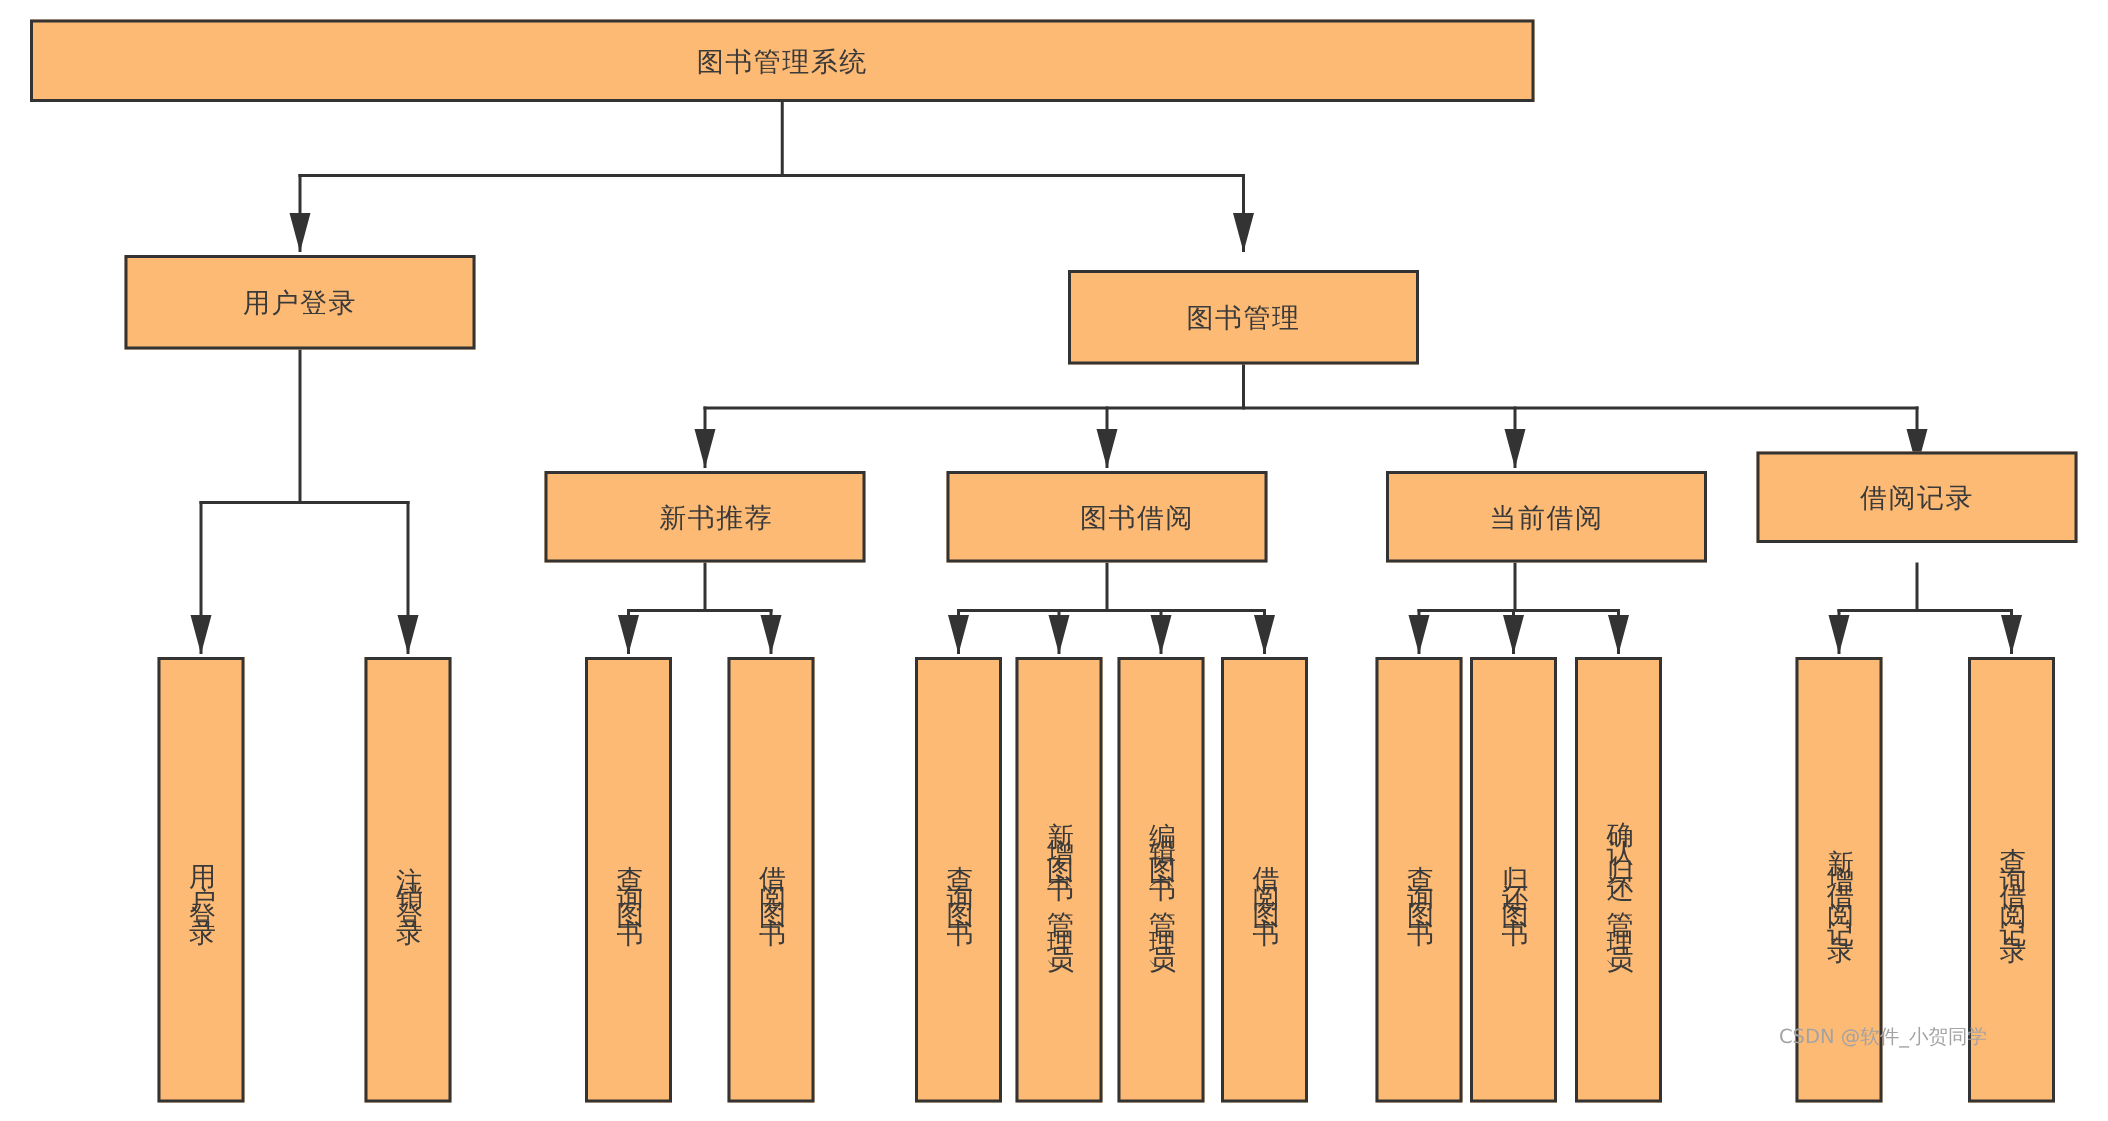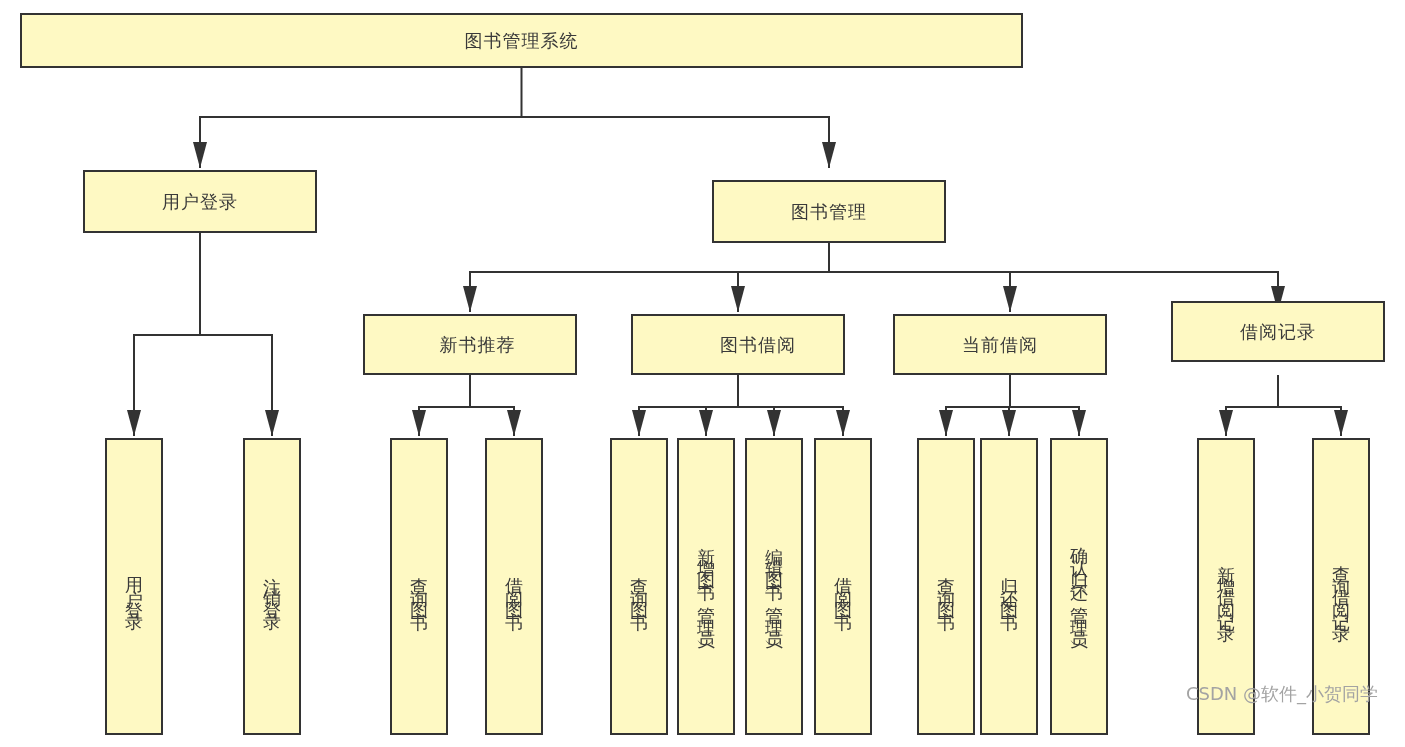--- a/index.html
+++ b/index.html
@@ -19,21 +19,21 @@
   .connectors {
     position: absolute;
     left: 0;
     top: 0;
     pointer-events: none;
   }
   .box {
     position: absolute;
     box-sizing: border-box;
     border: 2px solid #333333;
-    background: #fef9c3;
+    background: #fdba74;
     display: flex;
     align-items: center;
     justify-content: center;
     text-align: center;
   }
   .hlabel {
     font-size: 18px;
     letter-spacing: 1px;
     white-space: nowrap;
     color: #3a3a3a;
@@ -44,21 +44,21 @@
     font-size: 18px;
     letter-spacing: 12px;
     line-height: 1;
     color: #3a3a3a;
     white-space: nowrap;
   }
   .watermark {
     position: absolute;
     left: 1186px;
     top: 682px;
-    font-size: 18px;
+    font-size: 13px;
     color: #a3a3a3;
     white-space: nowrap;
     z-index: 5;
   }
 </style>
 </head>
 <body>
 
 <div class="canvas">
 
@@ -122,21 +122,21 @@
   <div class="box" style="left:712px; top:180px; width:234px; height:63px;">
     <span class="hlabel">图书管理</span>
   </div>
 
   <div class="box" style="left:363px; top:314px; width:214px; height:61px;padding-left:15px;">
     <span class="hlabel">新书推荐</span>
   </div>
   <div class="box" style="left:631px; top:314px; width:214px; height:61px;padding-left:40px;">
     <span class="hlabel">图书借阅</span>
   </div>
-  <div class="box" style="left:893px; top:314px; width:214px; height:61px;">
+  <div class="box" style="left:924px; top:314px; width:214px; height:61px;">
     <span class="hlabel">当前借阅</span>
   </div>
   <div class="box" style="left:1171px; top:301px; width:214px; height:61px;">
     <span class="hlabel">借阅记录</span>
   </div>
 
   <div class="box" style="left:105px; top:438px; width:58px; height:297px;">
     <span class="vlabel">用户登录</span>
   </div>
   <div class="box" style="left:243px; top:438px; width:58px; height:297px;">

